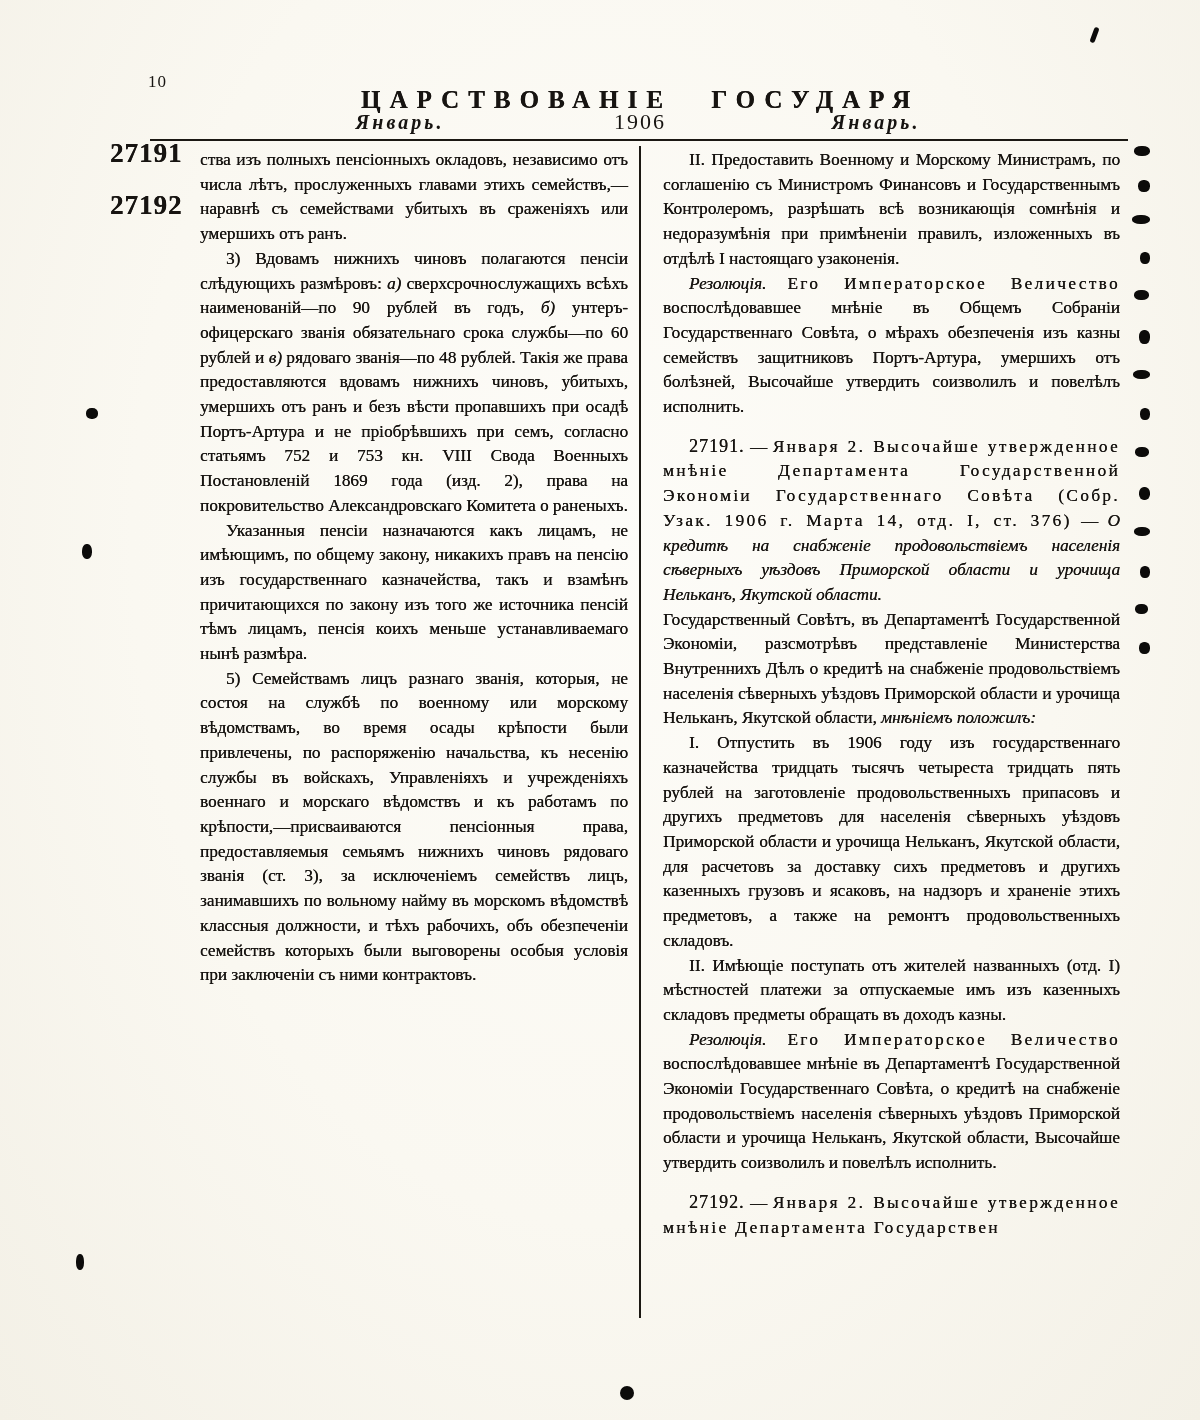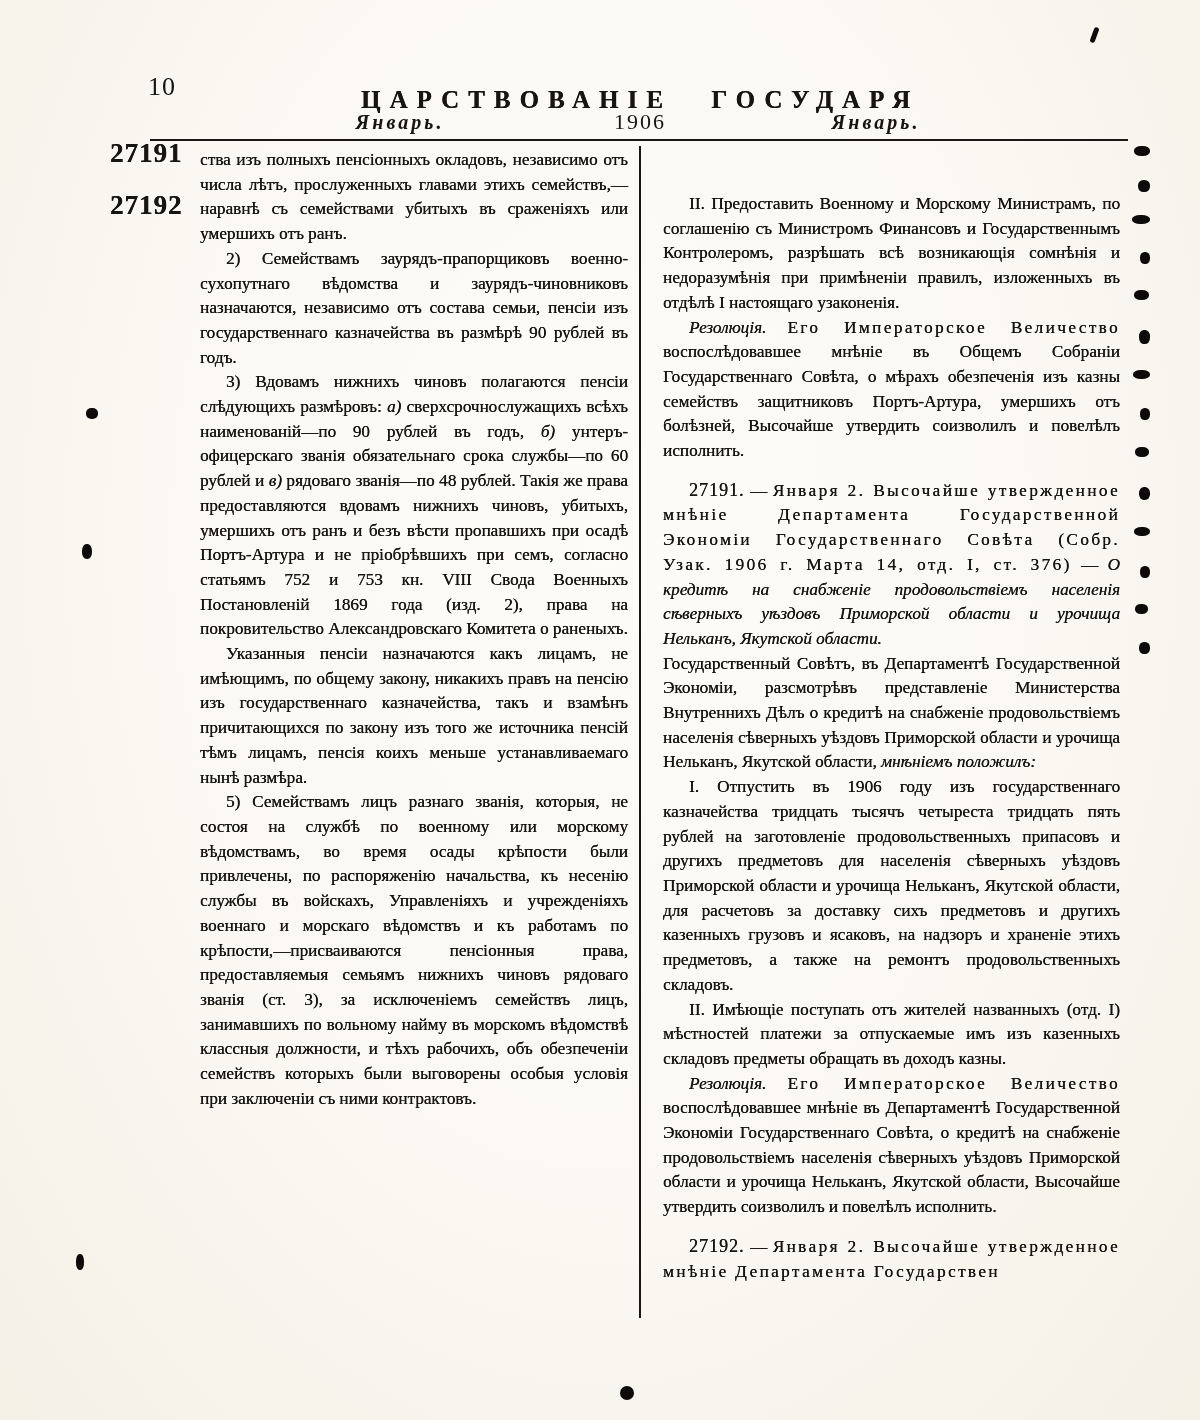--- a/index.html
+++ b/index.html
@@ -6,21 +6,21 @@
   html,body { width:1200px; }
   body { font-family:"Liberation Serif","DejaVu Serif",serif; }
 
   .page {
     position:relative; width:1200px; height:1420px; overflow:hidden;
     background: radial-gradient(ellipse at 50% 38%, #fdfcf8 0%, #faf8f1 55%, #f3f0e6 100%);
     color:#171411;
   }
 
   
-  .page-number { position:absolute; left:148px; top:72px; font-size:26px; letter-spacing:1px; }
+  .page-number { position:absolute; left:148px; top:72px; font-size:17px; letter-spacing:1px; }
   .doc-title {
     position:absolute; left:150px; top:70px; width:980px; text-align:center;
     font-weight:bold; font-size:25px; letter-spacing:9px; word-spacing:24px;
     text-shadow:0.3px 0 0 currentColor;
     margin-top:16px;
   }
   .runhead { position:absolute; top:111px; transform:translateX(-50%); font-size:20px; }
   .runhead.it { font-style:italic; letter-spacing:3px; font-weight:bold; }
   #runhead-left  { left:400px; }
   #year-center   { left:640px; top:109px; font-size:22px; letter-spacing:2px; }
@@ -35,21 +35,21 @@
   }
   #margin-num-1 { top:138px; }
   #margin-num-2 { top:190px; }
 
   
   .col {
     position:absolute; top:148px; font-size:17.2px; line-height:24.7px;
     text-align:justify; text-shadow:0.25px 0 0 currentColor;
   }
   #left-col  { left:200px; width:428px; }
-  #right-col { left:663px; width:457px;margin-top:44px; }
+  #right-col { left:663px; width:457px; }
 
   .para { text-indent:26px; }
   .para.noindent { text-indent:0; }
   .para.article-head { margin-top:15px; }
 
   .sp-italic { font-style:italic; }
   .sp-spaced { letter-spacing:2.4px; }
   .sp-artnum { font-size:18px; font-weight:normal; letter-spacing:1px; line-height:1; }
 
   
@@ -67,21 +67,20 @@
   <div class="runhead it" id="runhead-right">Январь.</div>
 
   <div class="header-rule"></div>
   <div class="column-divider"></div>
 
   <div class="margin-num" id="margin-num-1">27191</div>
   <div class="margin-num" id="margin-num-2">27192</div>
 
   <div class="col" id="left-col">
       <p class="para noindent"><span class="sp-plain">ства изъ полныхъ пенсіонныхъ окладовъ, независимо отъ числа лѣтъ, прослуженныхъ главами этихъ семействъ,—наравнѣ съ семействами убитыхъ въ сраженіяхъ или умершихъ отъ ранъ.</span></p>
-      <p class="para"><span class="sp-plain">2) Семействамъ заурядъ-прапорщиковъ военно-сухопутнаго вѣдомства и заурядъ-чиновниковъ назначаются, независимо отъ состава семьи, пенсіи изъ государственнаго казначейства въ размѣрѣ 90 рублей въ годъ.</span></p>
       <p class="para"><span class="sp-plain">3) Вдовамъ нижнихъ чиновъ полагаются пенсіи слѣдующихъ размѣровъ: </span><span class="sp-italic">а)</span><span class="sp-plain"> сверхсрочнослужащихъ всѣхъ наименованій—по 90 рублей въ годъ, </span><span class="sp-italic">б)</span><span class="sp-plain"> унтеръ-офицерскаго званія обязательнаго срока службы—по 60 рублей и </span><span class="sp-italic">в)</span><span class="sp-plain"> рядоваго званія—по 48 рублей. Такія же права предоставляются вдовамъ нижнихъ чиновъ, убитыхъ, умершихъ отъ ранъ и безъ вѣсти пропавшихъ при осадѣ Портъ-Артура и не пріобрѣвшихъ при семъ, согласно статьямъ 752 и 753 кн. VIII Свода Военныхъ Постановленій 1869 года (изд. 2), права на покровительство Александровскаго Комитета о раненыхъ.</span></p>
       <p class="para"><span class="sp-plain">Указанныя пенсіи назначаются какъ лицамъ, не имѣющимъ, по общему закону, никакихъ правъ на пенсію изъ государственнаго казначейства, такъ и взамѣнъ причитающихся по закону изъ того же источника пенсій тѣмъ лицамъ, пенсія коихъ меньше устанавливаемаго нынѣ размѣра.</span></p>
       <p class="para"><span class="sp-plain">5) Семействамъ лицъ разнаго званія, которыя, не состоя на службѣ по военному или морскому вѣдомствамъ, во время осады крѣпости были привлечены, по распоряженію начальства, къ несенію службы въ войскахъ, Управленіяхъ и учрежденіяхъ военнаго и морскаго вѣдомствъ и къ работамъ по крѣпости,—присваиваются пенсіонныя права, предоставляемыя семьямъ нижнихъ чиновъ рядоваго званія (ст. 3), за исключеніемъ семействъ лицъ, занимавшихъ по вольному найму въ морскомъ вѣдомствѣ классныя должности, и тѣхъ рабочихъ, объ обезпеченіи семействъ которыхъ были выговорены особыя условія при заключеніи съ ними контрактовъ.</span></p>
     </div>
   <div class="col" id="right-col">
       <p class="para"><span class="sp-plain">II. Предоставить Военному и Морскому Министрамъ, по соглашенію съ Министромъ Финансовъ и Государственнымъ Контролеромъ, разрѣшать всѣ возникающія сомнѣнія и недоразумѣнія при примѣненіи правилъ, изложенныхъ въ отдѣлѣ I настоящаго узаконенія.</span></p>
       <p class="para"><span class="sp-italic">Резолюція. </span><span class="sp-spaced">Его Императорское Величество</span><span class="sp-plain"> воспослѣдовавшее мнѣніе въ Общемъ Собраніи Государственнаго Совѣта, о мѣрахъ обезпеченія изъ казны семействъ защитниковъ Портъ-Артура, умершихъ отъ болѣзней, Высочайше утвердить соизволилъ и повелѣлъ исполнить.</span></p>
       <p class="para article-head"><span class="sp-artnum">27191.</span><span class="sp-plain"> — </span><span class="sp-spaced">Января 2. Высочайше утвержденное мнѣніе Департамента Государственной Экономіи Государственнаго Совѣта (Собр. Узак. 1906 г. Марта 14, отд. I, ст. 376)</span><span class="sp-plain"> — </span><span class="sp-italic">О кредитѣ на снабженіе продовольствіемъ населенія сѣверныхъ уѣздовъ Приморской области и урочища Нельканъ, Якутской области.</span></p>
       <p class="para noindent"><span class="sp-plain">Государственный Совѣтъ, въ Департаментѣ Государственной Экономіи, разсмотрѣвъ представленіе Министерства Внутреннихъ Дѣлъ о кредитѣ на снабженіе продовольствіемъ населенія сѣверныхъ уѣздовъ Приморской области и урочища Нельканъ, Якутской области, </span><span class="sp-italic">мнѣніемъ положилъ:</span></p>
       <p class="para"><span class="sp-plain">I. Отпустить въ 1906 году изъ государственнаго казначейства тридцать тысячъ четыреста тридцать пять рублей на заготовленіе продовольственныхъ припасовъ и другихъ предметовъ для населенія сѣверныхъ уѣздовъ Приморской области и урочища Нельканъ, Якутской области, для расчетовъ за доставку сихъ предметовъ и другихъ казенныхъ грузовъ и ясаковъ, на надзоръ и храненіе этихъ предметовъ, а также на ремонтъ продовольственныхъ складовъ.</span></p>

